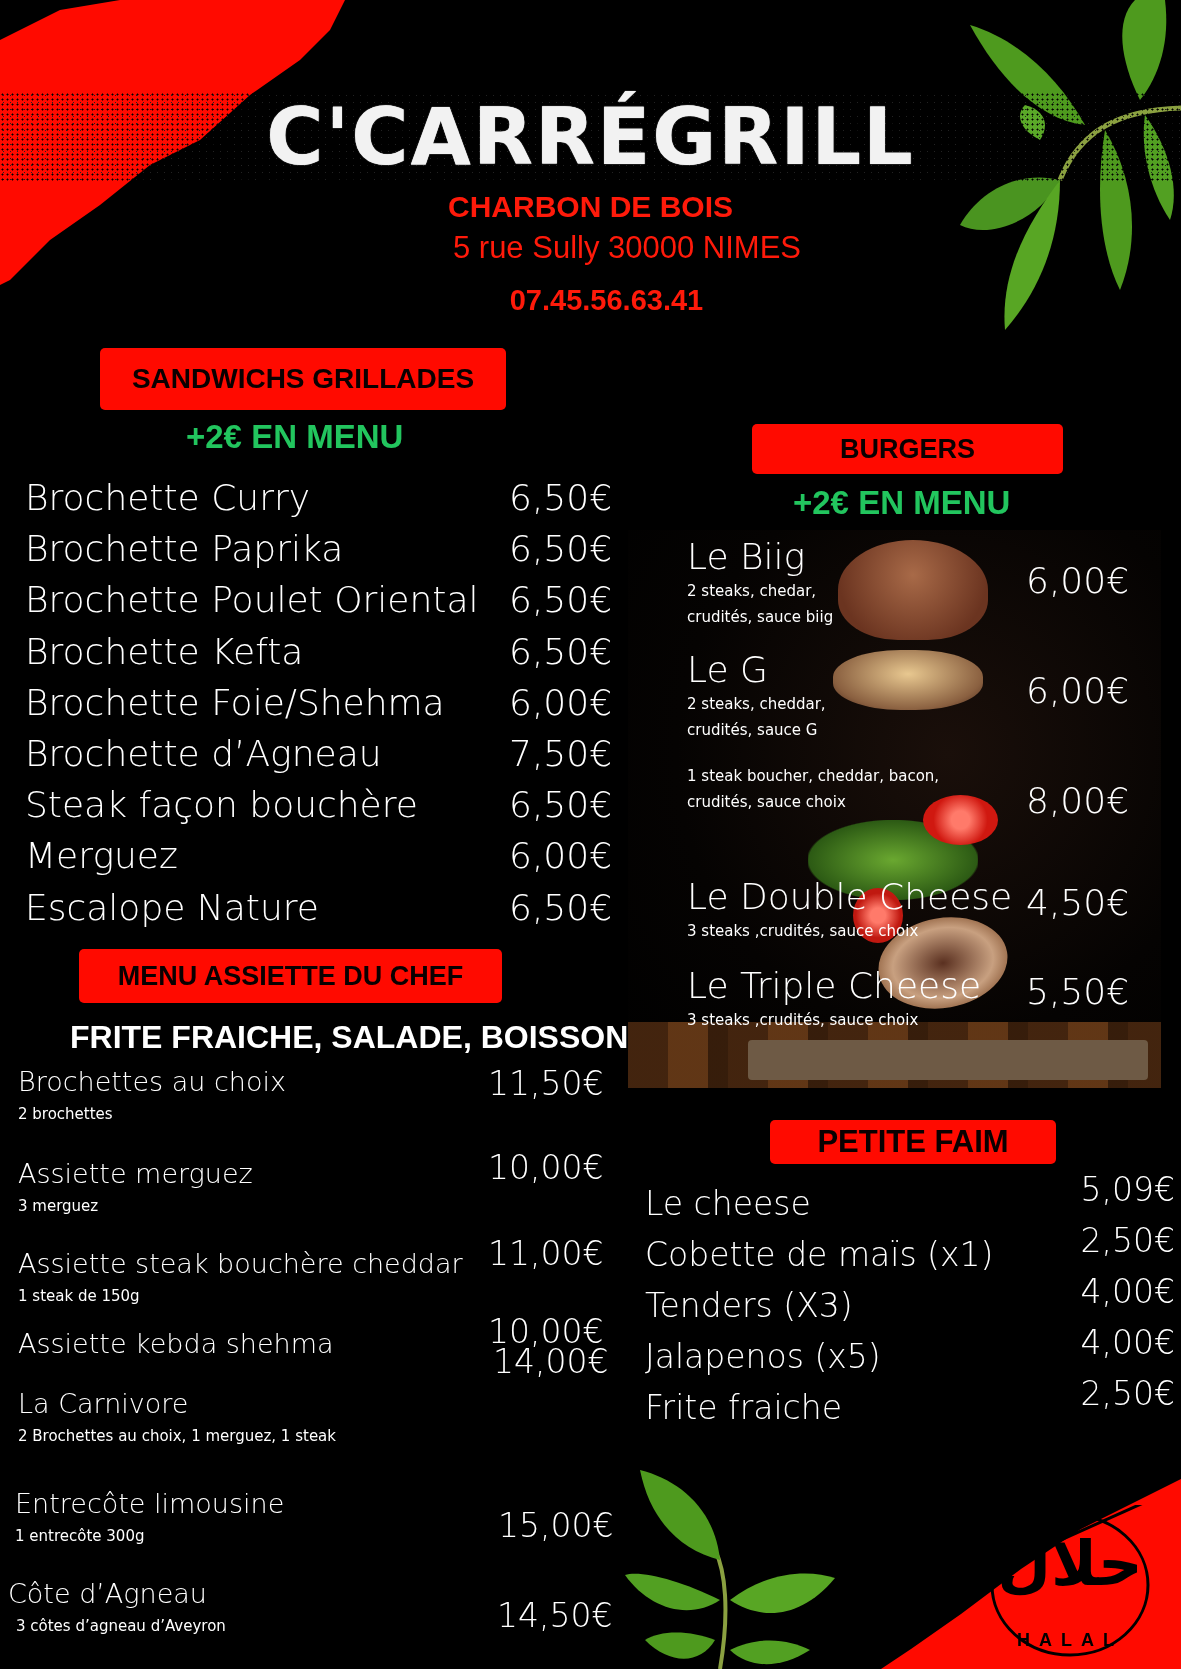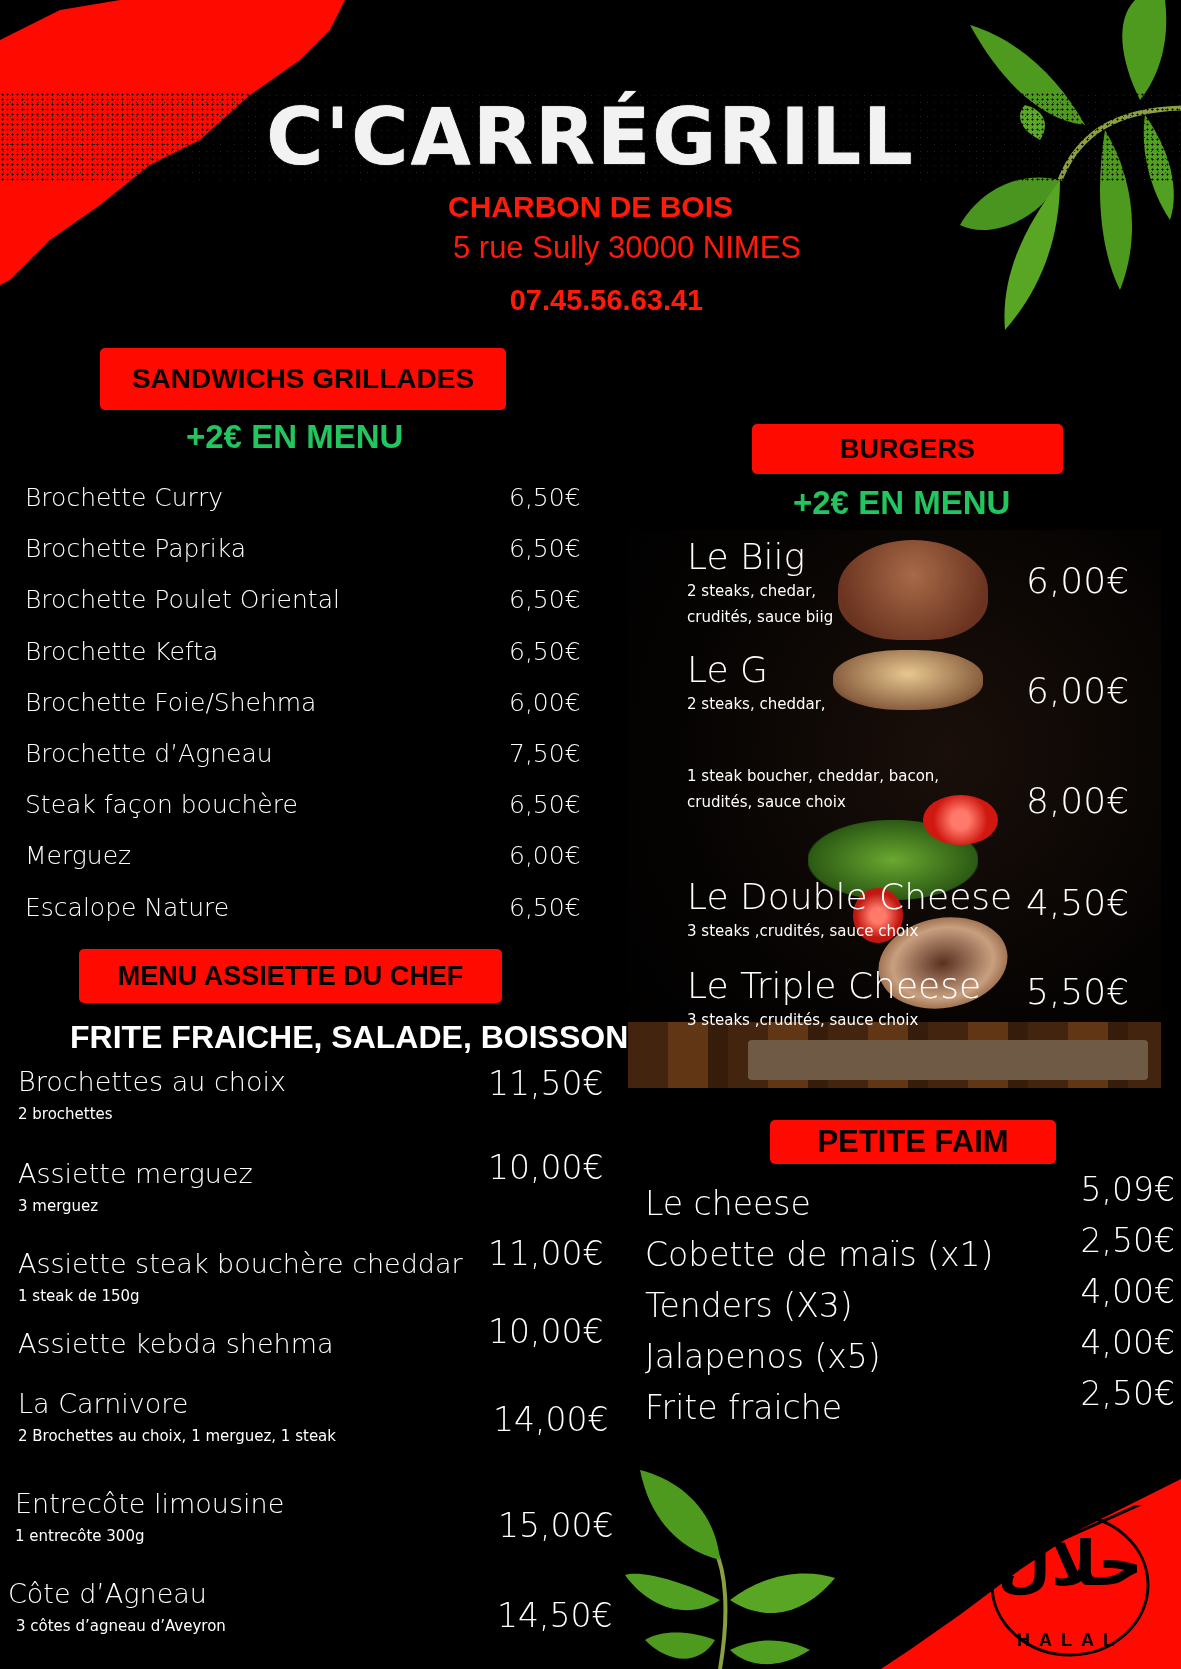--- a/index.html
+++ b/index.html
@@ -41,21 +41,21 @@
   .ban-pet  { left: 770px; top: 1120px; width: 286px; height: 44px; font-size: 31px; }
 
   .en-menu { color: #22c55e; font-family: "Liberation Sans", sans-serif; font-weight: 700; font-size: 33px; }
   .enm-sand { left: 186px; top: 418px; }
   .enm-burg { left: 793px; top: 484px; }
   .chef-note { left: 70px; top: 1019px; font-family: "Liberation Sans", sans-serif; font-weight: 700; font-size: 32px; color: #fff; }
 
   
   .list-sand { left: 25px; top: 472px; width: 590px; }
   .row-sand { display: flex; justify-content: space-between; height: 51.2px; align-items: center;
-    font-size: 25px; font-family: "DejaVu Sans", sans-serif; font-weight: 300; }
+    font-size: 36px; font-family: "DejaVu Sans", sans-serif; font-weight: 300; }
   .row-sand .price { width: 106px; text-align: left; }
 
   
   .chef-item { left: 18px; width: 590px; }
   .chef-name { font-size: 27px; font-weight: 300; }
   .chef-desc { font-size: 15px; margin-top: 8px; }
   .chef-price { font-size: 33px; font-weight: 300; }
 
   
   .burger-photo { left: 628px; top: 530px; width: 533px; height: 558px; overflow: hidden;
@@ -190,21 +190,21 @@
 
 <div class="abs chef-item" style="top:1328px">
   <div class="chef-name">Assiette kebda shehma</div>
 </div>
 <div class="abs chef-price" style="left:488px;top:1312px">10,00€</div>
 
 <div class="abs chef-item" style="top:1388px">
   <div class="chef-name">La Carnivore</div>
   <div class="chef-desc">2 Brochettes au choix, 1 merguez, 1 steak</div>
 </div>
-<div class="abs chef-price" style="left:493px;top:1400px">14,00€</div>
+<div class="abs chef-price" style="left:493px;top:1342px">14,00€</div>
 
 <div class="abs chef-item" style="left:15px;top:1488px">
   <div class="chef-name">Entrecôte limousine</div>
   <div class="chef-desc">1 entrecôte 300g</div>
 </div>
 <div class="abs chef-price" style="left:498px;top:1506px">15,00€</div>
 
 <div class="abs chef-item" style="left:8px;top:1578px">
   <div class="chef-name">Côte d’Agneau</div>
   <div class="chef-desc" style="margin-left:8px">3 côtes d’agneau d’Aveyron</div>
@@ -228,20 +228,21 @@
 <div class="abs burg-item" style="top:536px">
   <div class="burg-name">Le Biig</div>
   <div class="burg-desc">2 steaks, chedar,</div>
   <div class="burg-desc">crudités, sauce biig</div>
 </div>
 <div class="abs burg-price" style="top:560px">6,00€</div>
 
 <div class="abs burg-item" style="top:649px">
   <div class="burg-name">Le G</div>
   <div class="burg-desc">2 steaks, cheddar,</div>
+  <div class="burg-desc">crudités, sauce G</div>
 </div>
 <div class="abs burg-price" style="top:670px">6,00€</div>
 
 <div class="abs burg-item" style="top:762px">
   <div class="burg-desc">1 steak boucher, cheddar, bacon,</div>
   <div class="burg-desc">crudités, sauce choix</div>
 </div>
 <div class="abs burg-price" style="top:780px">8,00€</div>
 
 <div class="abs burg-item" style="top:876px">

